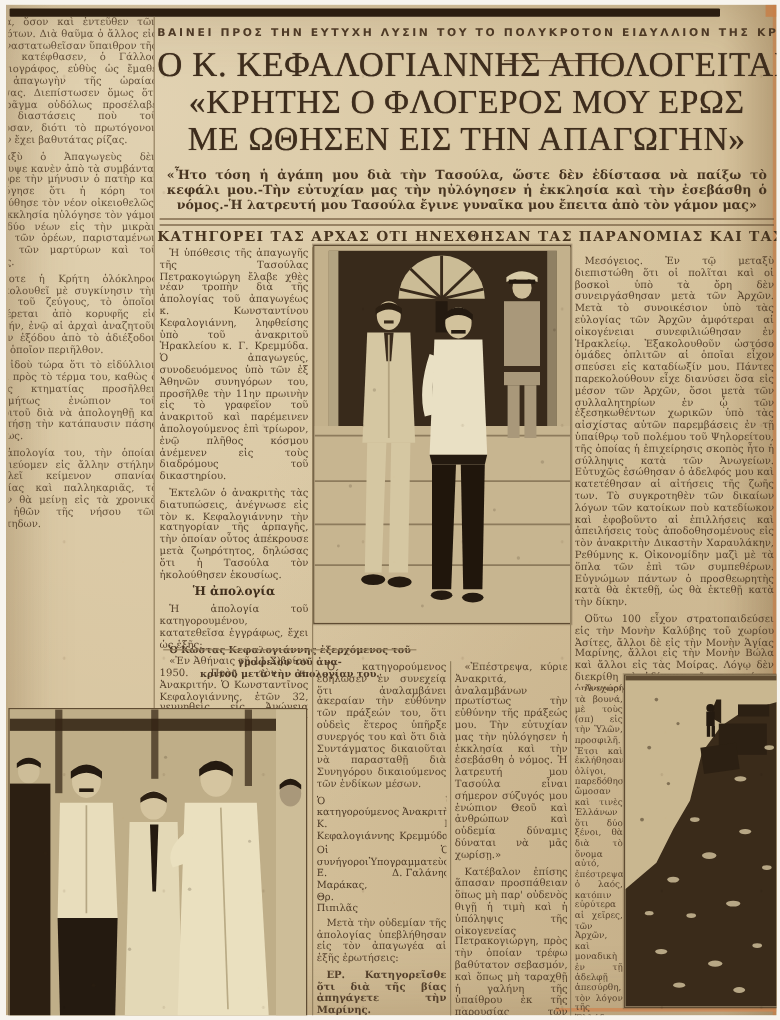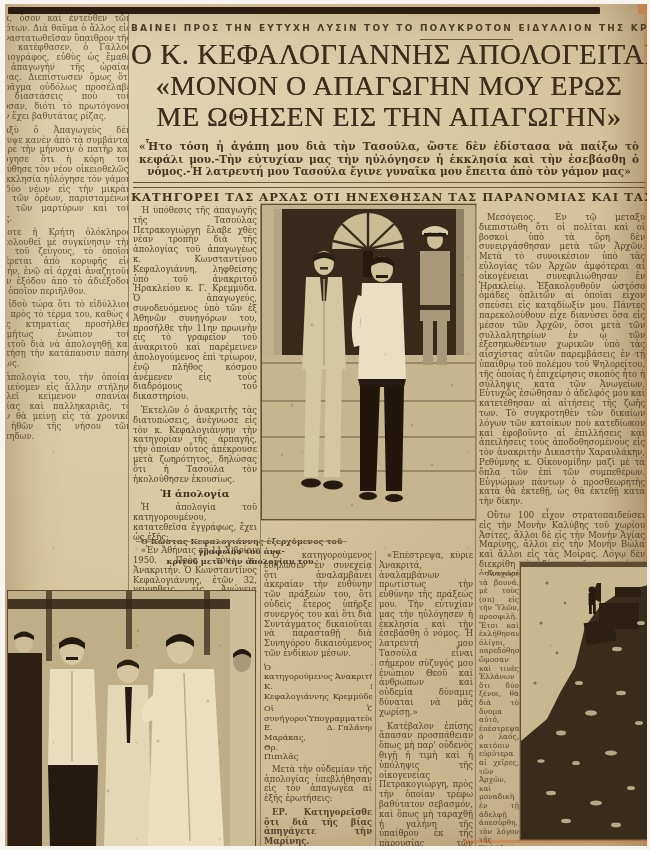--- a/index.html
+++ b/index.html
@@ -32,21 +32,21 @@
   
   .strip{position:absolute;left:2px;top:10px;width:121px;height:585px;overflow:hidden;border-right:1px solid #93805f;}
   .strip-inner{width:150px;margin-left:-26px;color:#56422d;font-size:8px;line-height:9.4px;text-align:justify;
     filter:blur(.35px);opacity:.9;}
   .strip-inner p{margin:0 0 6px 0;text-indent:8px;}
 
   .main{position:absolute;left:126px;top:10px;width:516px;height:832px;}
 
   .kicker{position:absolute;left:0;top:9px;width:516px;text-align:center;white-space:nowrap;
     font-family:"DejaVu Sans",sans-serif;font-size:9px;font-weight:bold;letter-spacing:2.2px;color:#4e3a26;}
-  .kicker .und{border-bottom:1px solid #6a5338;padding-bottom:6px;}
+  .kicker .und{border-bottom:1px solid #6a5338;padding-bottom:17px;}
   .hl{position:absolute;left:0;width:516px;text-align:center;white-space:nowrap;
     font-family:"Liberation Serif",serif;color:#3e2d1d;letter-spacing:.5px;font-weight:400;
     text-shadow:0 0 .6px rgba(62,45,29,.85);}
   .hl1{top:24px;font-size:29px;}
   .hl2{top:56px;font-size:28px;}
   .hl3{top:87px;font-size:28px;}
   .deckq{position:absolute;left:8px;top:126px;width:500px;font-size:10.5px;font-weight:bold;line-height:12.5px;
     color:#483521;text-align:justify;text-align-last:center;filter:blur(.2px);}
   .rule-deck{position:absolute;left:2px;top:168px;width:512px;height:4px;border-top:1px solid #6a5338;border-bottom:1px solid #6a5338;}
   .deck2{position:absolute;left:0;top:176px;width:516px;text-align:center;white-space:nowrap;
@@ -100,21 +100,21 @@
         <p>Καὶ ἰδοὺ τώρα ὅτι τὸ εἰδύλλιον βαίνει πρὸς τὸ τέρμα του, καθὼς ὁ νεαρὸς κτηματίας προσῆλθεν αὐθορμήτως ἐνώπιον τοῦ ἀνακριτοῦ διὰ νὰ ἀπολογηθῇ καὶ νὰ ζητήσῃ τὴν κατάπαυσιν πάσης διώξεως.</p>
         <p>Ἡ ἀπολογία του, τὴν ὁποίαν δημοσιεύομεν εἰς ἄλλην στήλην, ἀποτελεῖ κείμενον σπανίας ἀφελείας καὶ παλληκαριᾶς, τὸ ὁποῖον θὰ μείνῃ εἰς τὰ χρονικὰ τῶν ἠθῶν τῆς νήσου τῶν λεβέντηδων.</p>
       </div>
     </div>
 
     <div class="main">
       <div class="kicker">
         <span>ΒΑΙΝΕΙ ΠΡΟΣ ΤΗΝ ΕΥΤΥΧΗ ΛΥΣΙΝ ΤΟΥ ΤΟ </span><span class="und">ΠΟΛΥΚΡΟΤΟΝ</span><span> ΕΙΔΥΛΛΙΟΝ ΤΗΣ ΚΡΗΤΗΣ:</span>
       </div>
       <div class="hl hl1">Ο Κ. ΚΕΦΑΛΟΓΙΑΝΝΗΣ ΑΠΟΛΟΓΕΙΤΑΙ:</div>
-      <div class="hl hl2">«ΜΟΝΟΝ Ο ΑΠΑΓΩΓΗΝ ΜΟΥ ΕΡΩΣ</div>
+      <div class="hl hl2">«ΚΡΗΤΗΣ Ο ΦΛΟΓΕΡΟΣ ΜΟΥ ΕΡΩΣ</div>
       <div class="hl hl3">ΜΕ ΩΘΗΣΕΝ ΕΙΣ ΤΗΝ ΑΠΑΓΩΓΗΝ»</div>
       <div class="deckq">«Ἦτο τόση ἡ ἀγάπη μου διὰ τὴν Τασούλα, ὥστε δὲν ἐδίστασα νὰ παίξω τὸ κεφάλι μου.-Τὴν εὐτυχίαν μας τὴν ηὐλόγησεν ἡ ἐκκλησία καὶ τὴν ἐσεβάσθη ὁ νόμος.-Ἡ λατρευτή μου Τασούλα ἔγινε γυναῖκα μου ἔπειτα ἀπὸ τὸν γάμον μας»</div>
       <div class="rule-deck"></div>
       <div class="deck2">ΚΑΤΗΓΟΡΕΙ ΤΑΣ ΑΡΧΑΣ ΟΤΙ ΗΝΕΧΘΗΣΑΝ ΤΑΣ ΠΑΡΑΝΟΜΙΑΣ ΚΑΙ ΤΑΣ ΠΑΡΕΜΒΑΣΕΙΣ</div>
 
       <div class="col1 bodytext">
         <p>Ἡ ὑπόθεσις τῆς ἀπαγωγῆς τῆς Τασούλας Πετρακογιώργη ἔλαβε χθὲς νέαν τροπὴν διὰ τῆς ἀπολογίας τοῦ ἀπαγωγέως κ. Κωνσταντίνου Κεφαλογιάννη, ληφθείσης ὑπὸ τοῦ ἀνακριτοῦ Ἡρακλείου κ. Γ. Κρεμμύδα. Ὁ ἀπαγωγεύς, συνοδευόμενος ὑπὸ τῶν ἐξ Ἀθηνῶν συνηγόρων του, προσῆλθε τὴν 11ην πρωινὴν εἰς τὸ γραφεῖον τοῦ ἀνακριτοῦ καὶ παρέμεινεν ἀπολογούμενος ἐπὶ τρίωρον, ἐνῷ πλῆθος κόσμου ἀνέμενεν εἰς τοὺς διαδρόμους τοῦ δικαστηρίου.</p>
         <p>Ἐκτελῶν ὁ ἀνακριτὴς τὰς διατυπώσεις, ἀνέγνωσε εἰς τὸν κ. Κεφαλογιάννην τὴν κατηγορίαν τῆς ἁρπαγῆς, τὴν ὁποίαν οὗτος ἀπέκρουσε μετὰ ζωηρότητος, δηλώσας ὅτι ἡ Τασούλα τὸν ἠκολούθησεν ἑκουσίως.</p>
         <div class="colhead">Ἡ ἀπολογία</div>
         <p>Ἡ ἀπολογία τοῦ κατηγορουμένου, κατατεθεῖσα ἐγγράφως, ἔχει ὡς ἑξῆς:</p>

